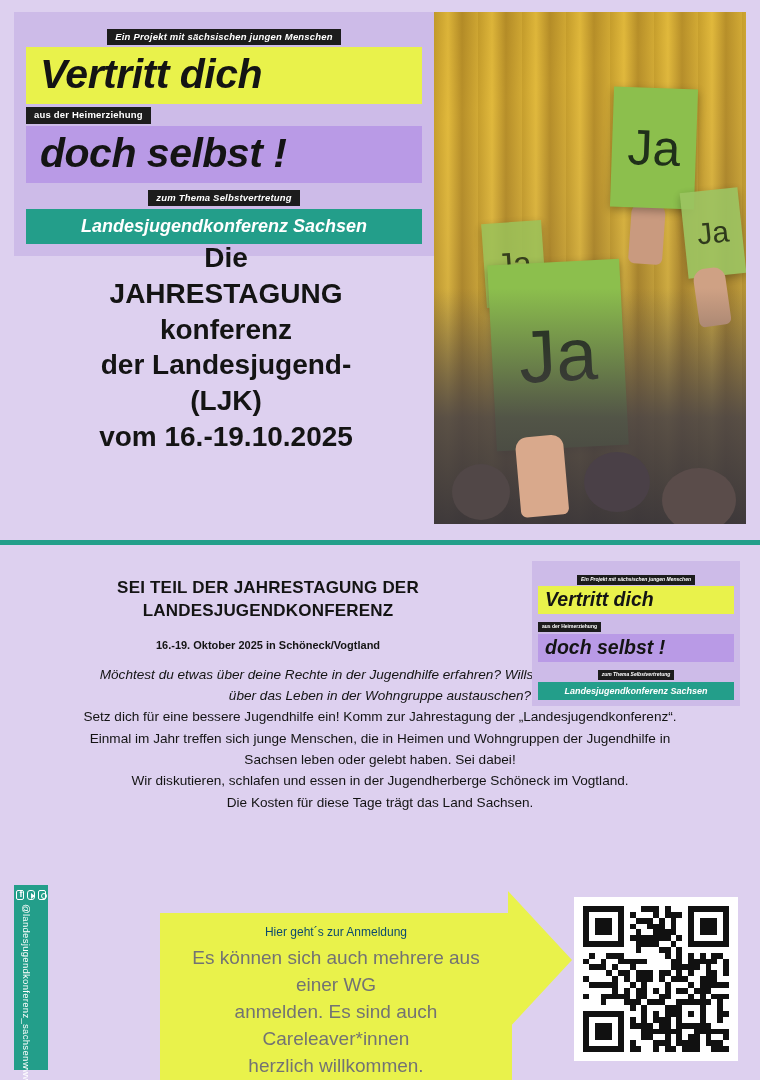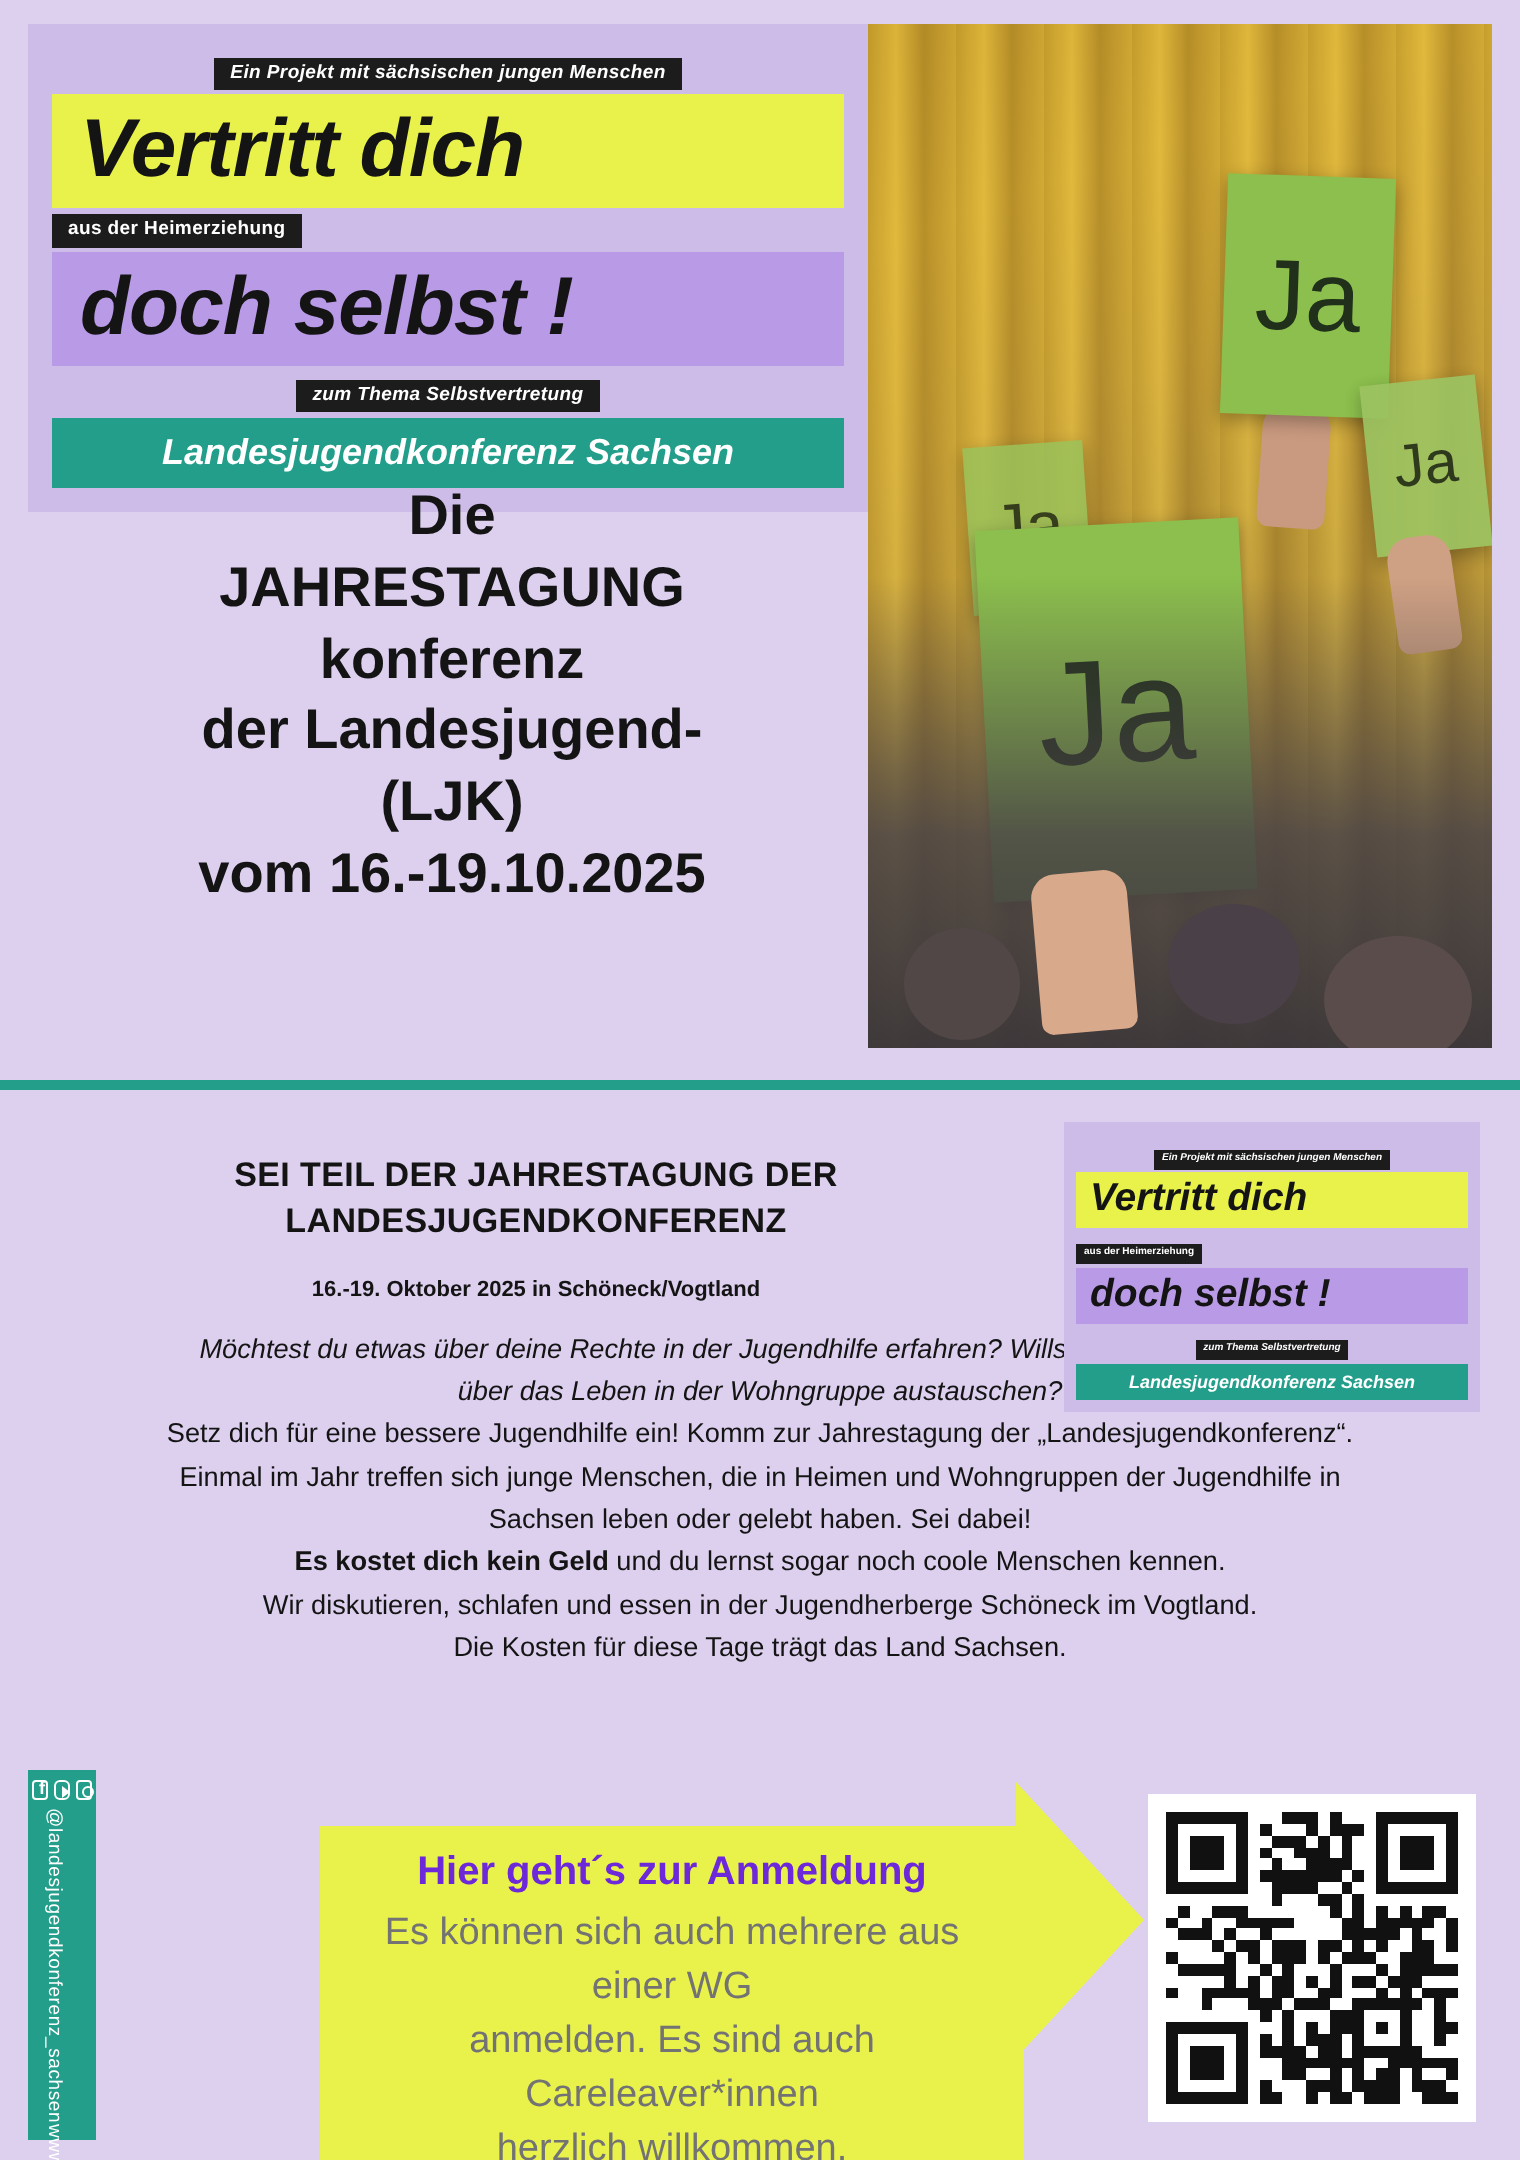--- a/index.html
+++ b/index.html
@@ -291,23 +291,23 @@
   .anmeldung-box {
     position: absolute;
     left: 160px;
     top: 368px;
     width: 352px;
     background: #e9f24b;
     padding: 12px 14px 14px 14px;
     text-align: center;
   }
   .anmeldung-title {
-    font-size: 20px;
-    font-weight: bold;
-    color: #6d28d9;
+    font-size: 12px;
+    font-weight: normal;
+    color: #0c4a6e;
     margin-bottom: 6px;
   }
   .anmeldung-text {
     font-size: 19px;
     color: #737373;
     line-height: 1.42;
     text-align: center;
   }
 
   
@@ -402,23 +402,20 @@
 
     <div class="date-line">16.-19. Oktober 2025 in Schöneck/Vogtland</div>
 
     <div class="body-text">
       <p class="italic">Möchtest du etwas über deine Rechte in der Jugendhilfe erfahren? Willst du dich mit anderen</p>
       <p class="italic">über das Leben in der Wohngruppe austauschen?</p>
       <p>Setz dich für eine bessere Jugendhilfe ein! Komm zur Jahrestagung der „Landesjugendkonferenz“.</p>
 
       <p class="para-gap">Einmal im Jahr treffen sich junge Menschen, die in Heimen und Wohngruppen der Jugendhilfe in</p>
       <p>Sachsen leben oder gelebt haben. Sei dabei!</p>
-      <p>
-        <span class="bold">Es kostet dich kein Geld</span><span> und du lernst sogar noch coole Menschen kennen.</span>
-      </p>
       <p>Wir diskutieren, schlafen und essen in der Jugendherberge Schöneck im Vogtland.</p>
       <p>Die Kosten für diese Tage trägt das Land Sachsen.</p>
     </div>
 
     <div class="social-strip">
       <div class="social-icons">
         <span class="si fb"></span>
         <span class="si yt"></span>
         <span class="si ig"></span>
       </div>

